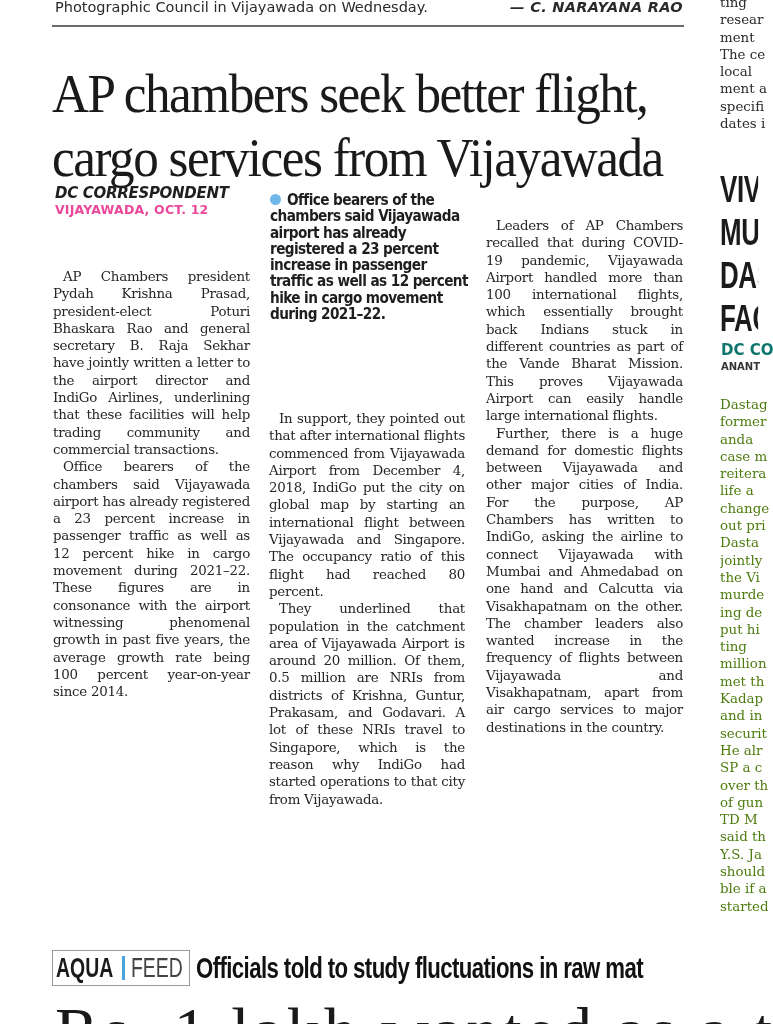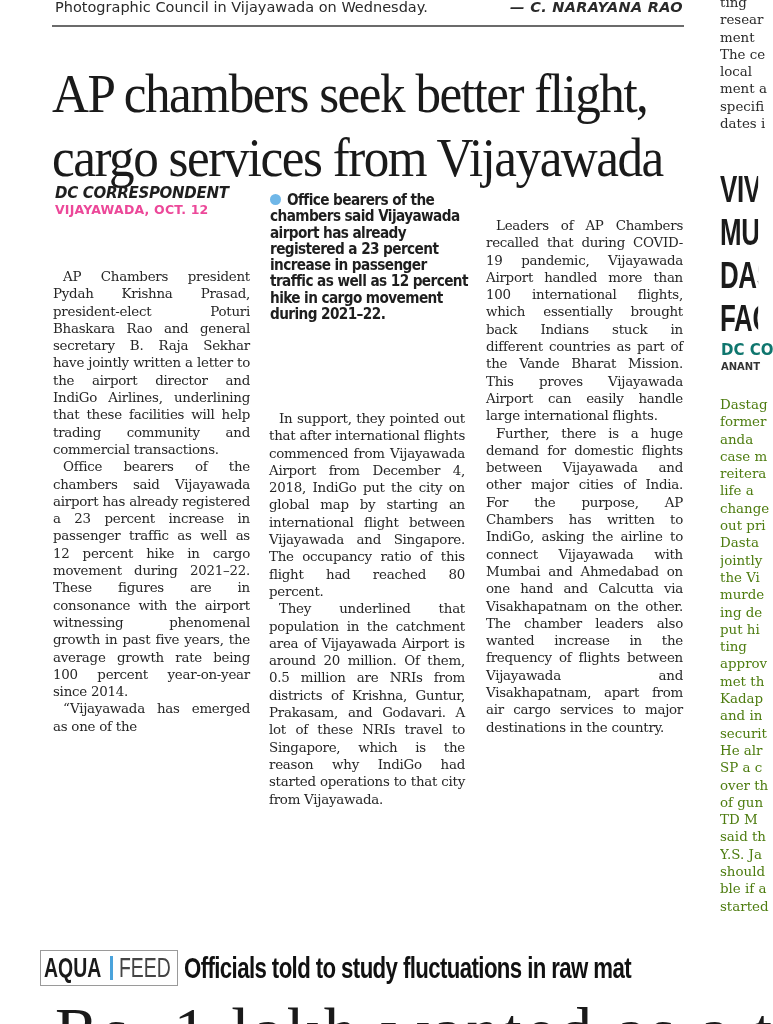--- a/index.html
+++ b/index.html
@@ -72,21 +72,21 @@
       color: #1b1b1b; white-space: nowrap; transform: scaleX(0.72); transform-origin: left top; letter-spacing: -0.5px;
     }
     #right-byline { position: absolute; left: 721px; top: 342px; width: 52px; overflow: hidden; font-family: "DejaVu Sans", sans-serif; white-space: nowrap; }
     #right-byline .name { font-size: 15px; font-weight: bold; line-height: 17px; color: #0f766e; }
     #right-byline .dateline { font-size: 10px; font-weight: bold; line-height: 16px; color: #333; }
     #right-body { position: absolute; left: 720px; top: 396px; width: 53px; overflow: hidden; }
     #right-body .frag { font-family: "DejaVu Serif", serif; font-size: 13.4px; line-height: 17.3px; color: #4d7c0f; white-space: nowrap; display: block; }
 
     
     #aqua {
-      position: absolute; left: 40px; top: 950px; width: 661px; height: 36px; overflow: hidden;
+      position: absolute; left: 52px; top: 950px; width: 661px; height: 36px; overflow: hidden;
       display: flex; align-items: center; white-space: nowrap;
     }
     #aqua .tag {
       display: flex; align-items: center; height: 36px; border: 1px solid #9a9a9a; padding: 0 4px 0 3px;
       font-family: "Liberation Sans", sans-serif; font-size: 27px; line-height: 32px;
     }
     #aqua .tag .aqua { font-weight: bold; color: #1a1a1a; transform: scaleX(0.72); transform-origin: left center; display: inline-block; margin-right: -18px; }
     #aqua .tag .sep { display: inline-block; width: 3px; height: 24px; background: #4aa3dc; margin: 0 6px 0 4px; }
     #aqua .tag .feed { color: #444; font-weight: normal; transform: scaleX(0.72); transform-origin: left center; display: inline-block; margin-right: -18px; }
     #aqua .title {
@@ -121,21 +121,20 @@
 </h1>
 
 <div id="byline">
   <div class="name">DC CORRESPONDENT</div>
   <div class="dateline">VIJAYAWADA, OCT. 12</div>
 </div>
 
 <div id="col1" class="col serif-body">
   <p>AP Chambers president Pydah Krishna Prasad, president-elect Poturi Bhaskara Rao and general secretary B. Raja Sekhar have jointly written a letter to the airport director and IndiGo Airlines, underlining that these facilities will help trading community and commercial transactions.</p>
   <p>Office bearers of the chambers said Vijayawada airport has already registered a 23 percent increase in passenger traffic as well as 12 percent hike in cargo movement during 2021–22. These figures are in consonance with the airport witnessing phenomenal growth in past five years, the average growth rate being 100 percent year-on-year since 2014.</p>
-  <p>“Vijayawada has emerged as one of the</p>
 </div>
 
 <div id="pullquote">
   <span class="bullet"></span><span>Office bearers of the chambers said Vijayawada airport has already registered a 23 percent increase in passenger traffic as well as 12 percent hike in cargo movement during 2021–22.</span>
 </div>
 
 <div id="col2" class="col serif-body">
   <p>In support, they pointed out that after international flights commenced from Vijayawada Airport from December 4, 2018, IndiGo put the city on global map by starting an international flight between Vijayawada and Singapore. The occupancy ratio of this flight had reached 80 percent.</p>
   <p>They underlined that population in the catchment area of Vijayawada Airport is around 20 million. Of them, 0.5 million are NRIs from districts of Krishna, Guntur, Prakasam, and Godavari. A lot of these NRIs travel to Singapore, which is the reason why IndiGo had started operations to that city from Vijayawada.</p>
 </div>
@@ -177,21 +176,21 @@
   <span class="frag">life a</span>
   <span class="frag">change</span>
   <span class="frag">out pri</span>
   <span class="frag"> Dasta</span>
   <span class="frag">jointly</span>
   <span class="frag">the Vi</span>
   <span class="frag">murde</span>
   <span class="frag">ing de</span>
   <span class="frag">put hi</span>
   <span class="frag">ting</span>
-  <span class="frag">approv</span>
+  <span class="frag">million</span>
   <span class="frag">met th</span>
   <span class="frag">Kadap</span>
   <span class="frag">and in</span>
   <span class="frag">securit</span>
   <span class="frag">He alr</span>
   <span class="frag">SP a c</span>
   <span class="frag">over th</span>
   <span class="frag">of gun</span>
   <span class="frag"> TD M</span>
   <span class="frag">said th</span>

